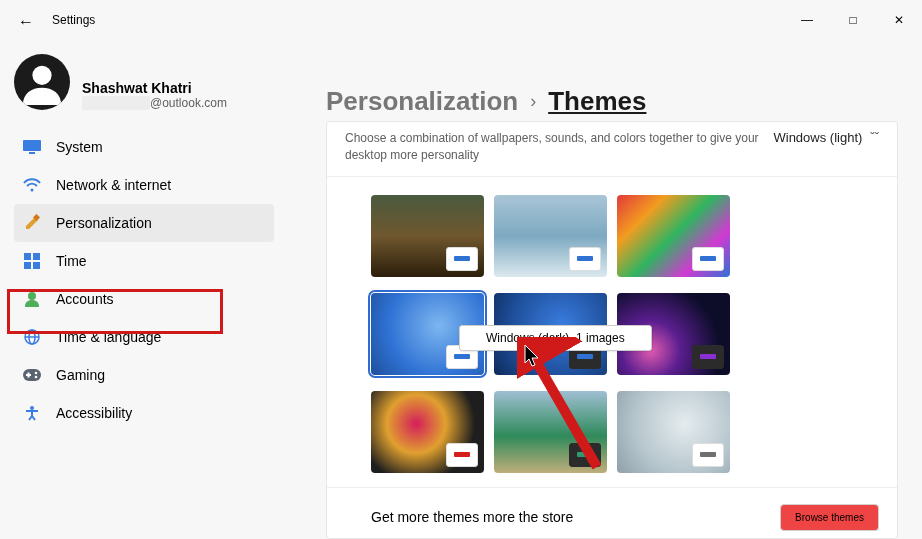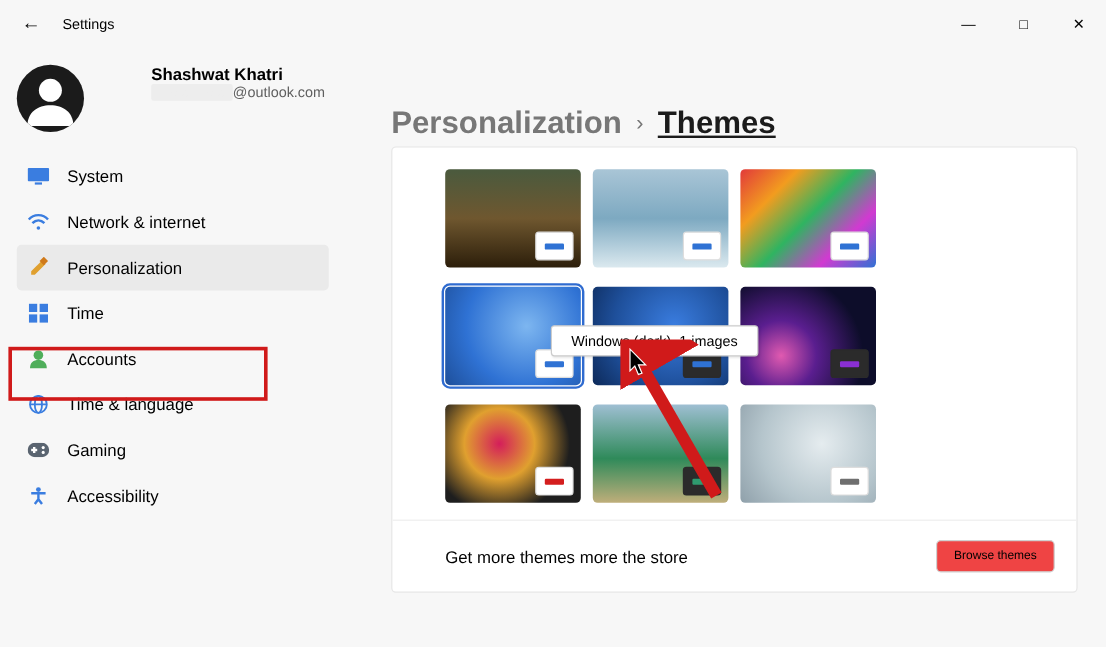--- a/index.html
+++ b/index.html
@@ -4,21 +4,21 @@
 <style>
 * { margin: 0; padding: 0; box-sizing: border-box; font-family: "Segoe UI", Arial, sans-serif; }
 body { width: 922px; height: 539px; background: #f7f7f7; overflow: hidden; position: relative; }
 .titlebar { height: 40px; display: flex; align-items: center; padding-left: 12px; }
 .back-btn { width: 28px; height: 28px; display: flex; align-items: center; justify-content: center; font-size: 16px; cursor: pointer; }
 .app-title { margin-left: 12px; font-size: 12px; }
 .win-controls { margin-left: auto; display: flex; }
 .win-ctrl { width: 46px; height: 32px; display: flex; align-items: center; justify-content: center; font-size: 12px; cursor: pointer; }
 .content-area { display: flex; height: calc(100% - 40px); }
 .sidebar { width: 300px; padding: 10px 14px 0 14px; }
-.profile { display: flex; align-items: flex-start; margin-bottom: 18px; margin-top: 4px; gap: 44px; }
+.profile { display: flex; align-items: flex-end; margin-bottom: 18px; margin-top: 4px; }
 .avatar { width: 56px; height: 56px; border-radius: 50%; background: #1b1b1b; display: flex; align-items: center; justify-content: center; overflow: hidden; }
 .avatar svg { width: 46px; height: 46px; }
 .profile-text { margin-left: 12px; }
 .profile-name { font-size: 14px; font-weight: 600; }
 .profile-email { font-size: 12px; color: #5f5f5f; }
 .email-blur { display: inline-block; background: #ededed; color: #ededed; border-radius: 2px; padding: 0 1px; }
 .search-box { position: relative; margin-bottom: 14px; }
 .search-input { width: 100%; height: 34px; border: none; border-bottom: 1.5px solid #888; background: #fff; padding: 0 34px 0 12px; font-size: 14px; border-radius: 4px 4px 0 0; outline: none; }
 .search-icon { position: absolute; right: 10px; top: 8px; color: #666; font-size: 14px; }
 .nav { list-style: none; }
@@ -37,21 +37,21 @@
 .card-chev { color: #555; font-size: 13px; cursor: pointer; }
 .themes-grid { padding: 18px 44px 14px 44px; display: grid; grid-template-columns: repeat(4, 113px); grid-auto-rows: 82px; gap: 16px 10px; justify-content: center; position: relative; }
 .theme-thumb { width: 113px; height: 82px; border-radius: 4px; position: relative; cursor: pointer; overflow: hidden; }
 .theme-thumb.selected { outline: 2px solid #2f6bd0; outline-offset: 1px; }
 .accent-chip { position: absolute; right: 6px; bottom: 6px; width: 32px; height: 24px; background: #fff; border: 1px solid #ddd; border-radius: 3px; display: flex; align-items: center; justify-content: center; }
 .accent-chip.dark { background: #2b2b2b; border-color: #2b2b2b; }
 .accent-bar { width: 16px; height: 5px; border-radius: 1px; }
 .footer-row { display: flex; align-items: center; padding: 16px 18px 16px 44px; border-top: 1px solid #eee; }
 .footer-text { flex: 1; font-size: 14px; }
 .browse-btn { background: #ef4444; border: 1px solid #d0d0d0; border-radius: 4px; padding: 7px 14px; font-size: 10px; cursor: pointer; text-align: right; }
-.tooltip { position: absolute; background: #fff; border: 1px solid #ccc; padding: 5px 16px; font-size: 12px; border-radius: 3px; box-shadow: 1px 1px 2px rgba(0,0,0,0.1); z-index: 20; pointer-events: none; }
+.tooltip { position: absolute; background: #fff; border: 1px solid #ccc; padding: 5px 26px; font-size: 12px; border-radius: 3px; box-shadow: 1px 1px 2px rgba(0,0,0,0.1); z-index: 20; pointer-events: none; }
 .highlight-box { position: absolute; border: 3px solid #d01a1a; left: 7px; top: 289px; width: 216px; height: 45px; pointer-events: none; z-index: 30; }
 .arrow-annot { position: absolute; z-index: 25; pointer-events: none; }
 </style>
 </head>
 <body>
 
 <div class="titlebar">
   <div class="back-btn">←</div>
   <div class="app-title">Settings</div>
   <div class="win-controls">
@@ -158,20 +158,25 @@
   </aside>
 
   <main class="main">
     <div class="breadcrumb">
       <span class="bc-parent">Personalization</span>
       <span class="bc-sep">›</span>
       <span class="bc-current">Themes</span>
     </div>
 
     <div class="card">
+      <div class="card-head">
+        <div class="card-desc">Choose a combination of wallpapers, sounds, and colors together to give your desktop more personality</div>
+        <div class="card-theme-name">Windows (light)</div>
+        <div class="card-chev">ˇˇ</div>
+      </div>
       <div class="themes-grid" id="grid">
           <div class="theme-thumb" style="background: linear-gradient(rgb(74, 90, 62) 0%, rgb(111, 87, 47) 50%, rgb(44, 30, 10) 100%);">
             <div class="accent-chip">
               <div class="accent-bar" style="background: rgb(47, 114, 212);"></div>
             </div>
           </div>
           <div class="theme-thumb" style="background: linear-gradient(rgb(169, 197, 214) 0%, rgb(125, 169, 193) 50%, rgb(219, 233, 239) 100%);">
             <div class="accent-chip">
               <div class="accent-bar" style="background: rgb(47, 114, 212);"></div>
             </div>

